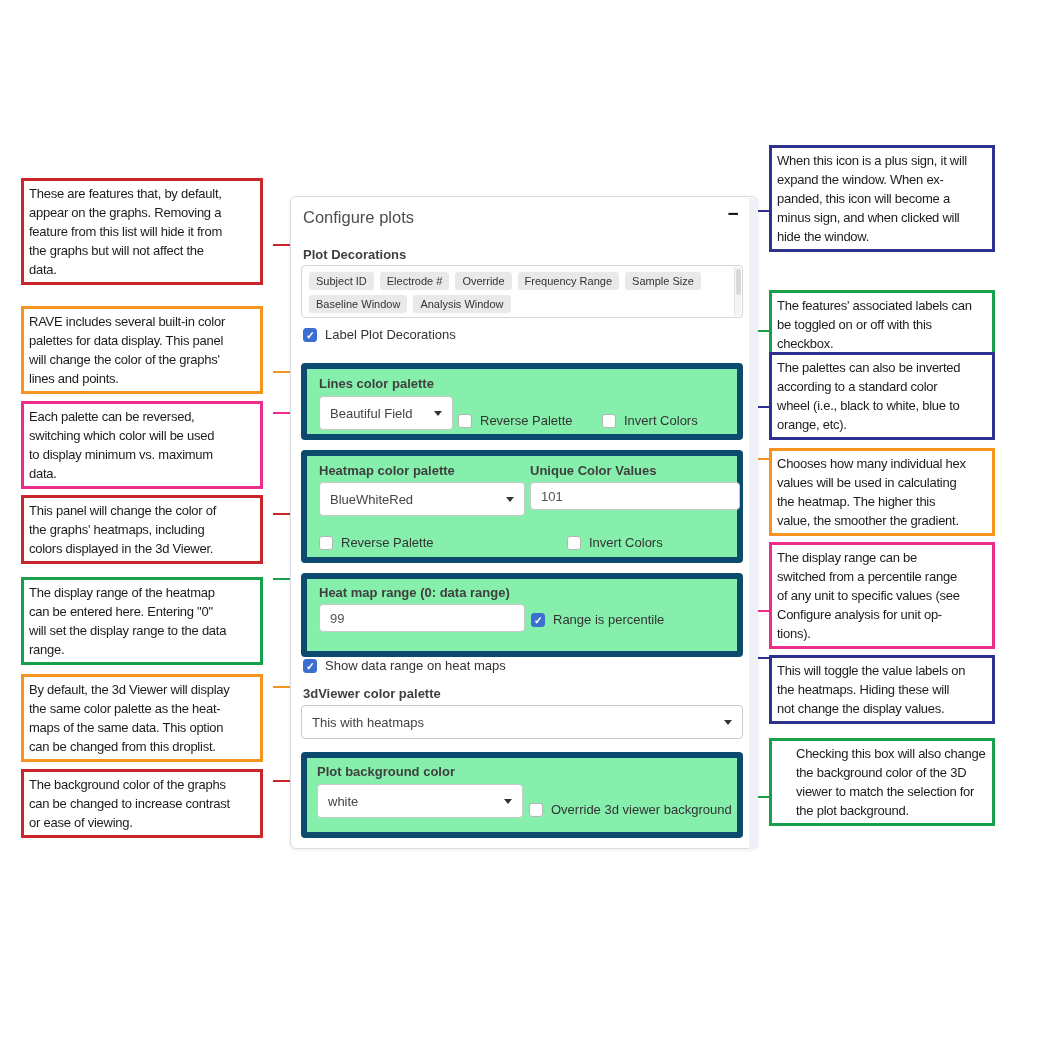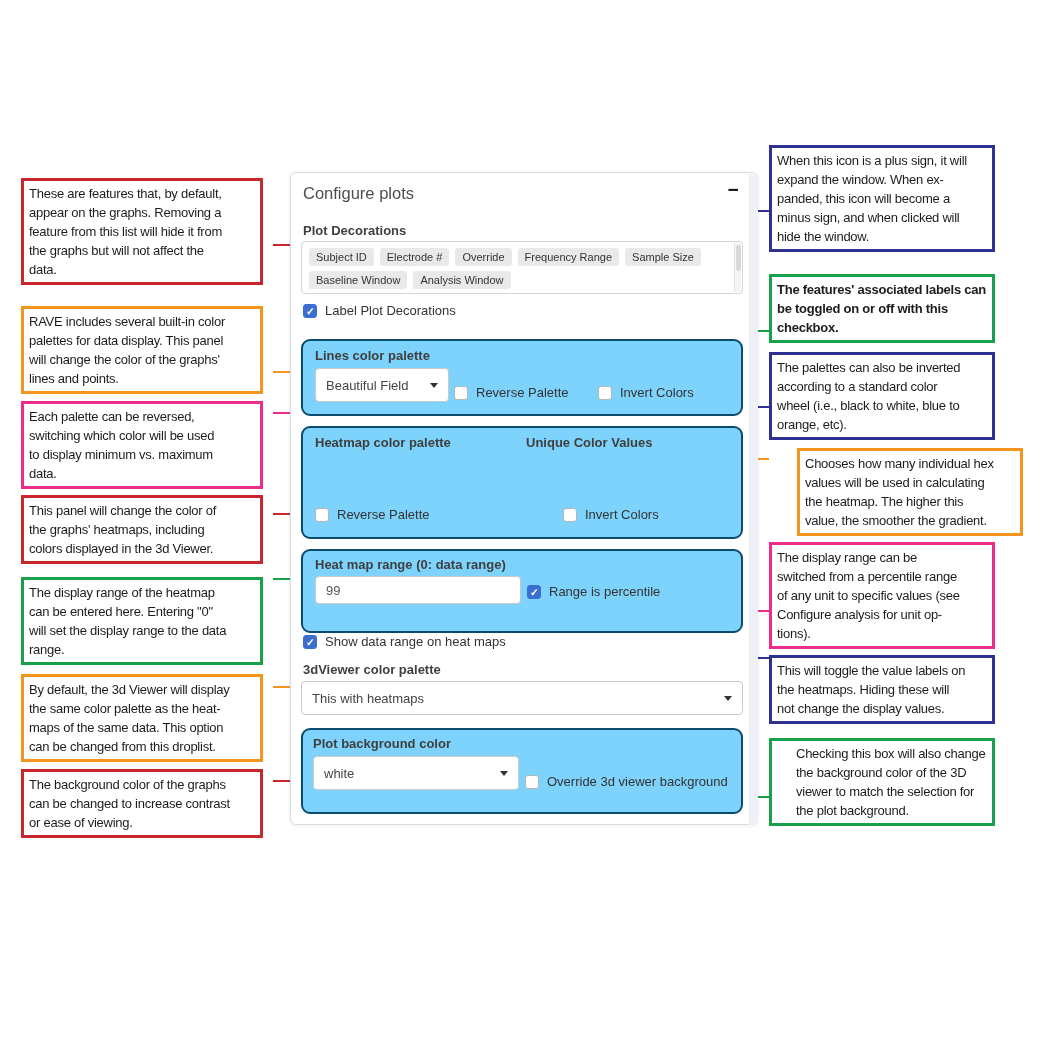--- a/index.html
+++ b/index.html
@@ -14,36 +14,36 @@
     padding:3px 5px; font-size:13px; line-height:19px; letter-spacing:-0.25px;
     color:#1c1c1c; white-space:pre-line;
   }
   .ann.leftcol  { left:21px;  width:242px; }
   .ann.rightcol { left:769px; width:226px; }
   
   .line { position:absolute; height:2px; background:#000; }
   .vline { position:absolute; width:2px; background:#000; }
   
   .panel {
-    position:absolute; left:290px; top:172px; width:468px; height:653px;
+    position:absolute; left:290px; top:196px; width:468px; height:653px;
     background:#fff; border:1px solid #d9dde2; border-radius:6px;
     box-shadow:0 1px 4px rgba(0,0,0,0.07);
   }
   .panel-gutter {
     position:absolute; left:458px; top:1px; width:9px; height:651px;
     background:#edf1f6; border-radius:0 6px 6px 0;
   }
   .panel-title { position:absolute; left:12px; top:11px; font-size:16.5px; color:#4d4d4d; }
   .collapse-btn {
     position:absolute; left:433px; top:8px; width:18px; height:18px;
     font-size:19px; line-height:18px; color:#111; text-align:center; cursor:pointer;
     font-weight:bold;
   }
   .flabel { position:absolute; font-size:13px; font-weight:bold; color:#3f3f3f; white-space:nowrap; }
-  .card { position:absolute; border:2px solid #0c4a6e; border-radius:9px; background:#7dd3fc; }
+  .card { position:absolute; border:6px solid #0c4a6e; border-radius:4px; background:#86efac; }
   
   .tagbox {
     position:absolute; left:10px; top:68px; width:442px; height:53px;
     border:1px solid #d5d5d5; border-radius:4px; background:#fff;
   }
   .tagwrap {
     position:absolute; left:7px; top:6px; width:420px;
     display:flex; flex-wrap:wrap; gap:5px 6px;
   }
   .tag {
@@ -114,28 +114,28 @@
 can be changed from this droplist.</div>
   <div class="ann leftcol" style="top: 769px; border-color: rgb(201, 37, 43);">The background color of the graphs
 can be changed to increase contrast
 or ease of viewing.</div>
 
   <div class="ann rightcol" style="top: 145px; border-color: rgb(46, 49, 146);">When this icon is a plus sign, it will
 expand the window. When ex-
 panded, this icon will become a
 minus sign, and when clicked will
 hide the window.</div>
-  <div class="ann rightcol" style="top: 274px; border-color: rgb(24, 160, 76); font-weight: bold;">The features' associated labels can
+  <div class="ann rightcol" style="top: 290px; border-color: rgb(24, 160, 76);">The features' associated labels can
 be toggled on or off with this
 checkbox.</div>
   <div class="ann rightcol" style="top: 352px; border-color: rgb(46, 49, 146);">The palettes can also be inverted
 according to a standard color
 wheel (i.e., black to white, blue to
 orange, etc).</div>
-  <div class="ann rightcol" style="top: 448px; border-color: rgb(247, 148, 30); margin-left: 28px;">Chooses how many individual hex
+  <div class="ann rightcol" style="top: 448px; border-color: rgb(247, 148, 30);">Chooses how many individual hex
 values will be used in calculating
 the heatmap. The higher this
 value, the smoother the gradient.</div>
   <div class="ann rightcol" style="top: 542px; border-color: rgb(238, 45, 139);">The display range can be
 switched from a percentile range
 of any unit to specific values (see
 Configure analysis for unit op-
 tions).</div>
   <div class="ann rightcol" style="top: 655px; border-color: rgb(46, 49, 146);">This will toggle the value labels on
 the heatmaps. Hiding these will
@@ -200,20 +200,25 @@
       </div>
       <div class="cbrow" style="left:295px; top:44px">
         <span class="cb"></span>
         <span>Invert Colors</span>
       </div>
     </div>
 
     <div class="card" style="left:10px; top:253px; width:442px; height:113px">
       <div class="flabel" style="left:12px; top:7px">Heatmap color palette</div>
       <div class="flabel" style="left:223px; top:7px">Unique Color Values</div>
+      <div class="select" style="left:12px; top:26px; width:206px">
+        <span>BlueWhiteRed</span>
+        <span class="caret"></span>
+      </div>
+      <input class="tinput" style="left: 223px; top: 26px; width: 210px;" value="101">
       <div class="cbrow" style="left:12px; top:79px">
         <span class="cb"></span>
         <span>Reverse Palette</span>
       </div>
       <div class="cbrow" style="left:260px; top:79px">
         <span class="cb"></span>
         <span>Invert Colors</span>
       </div>
     </div>
 

